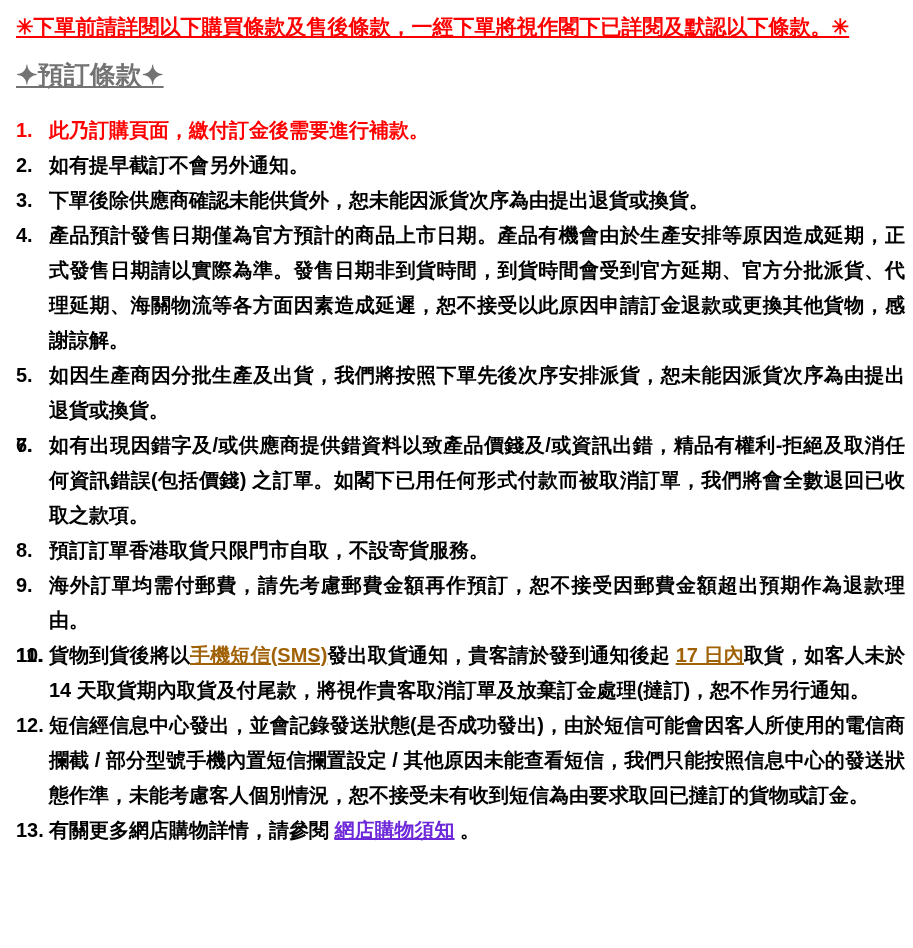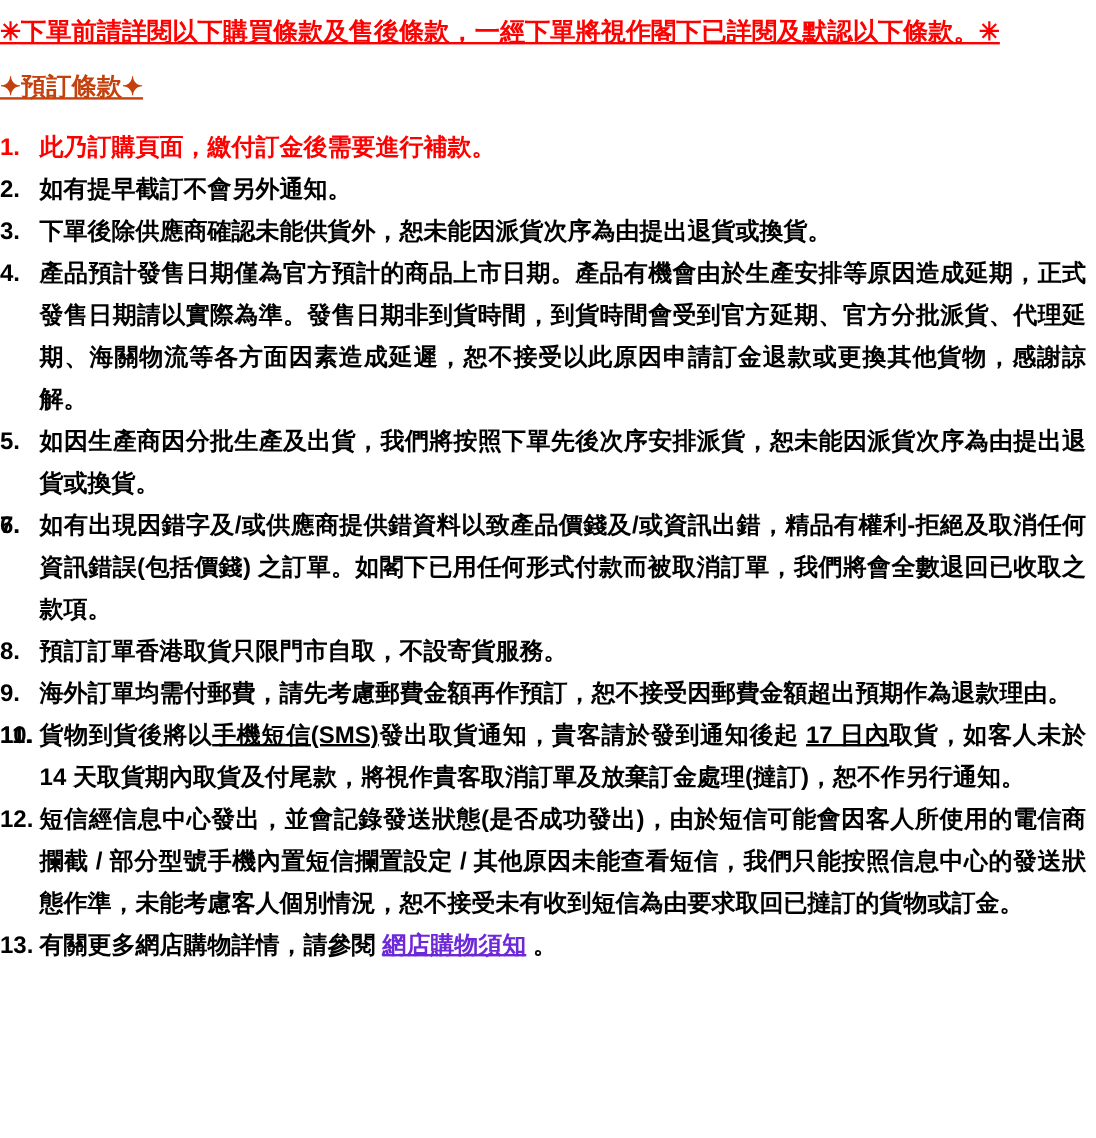--- a/index.html
+++ b/index.html
@@ -3,36 +3,36 @@
 <meta charset="utf-8">
 <style>
   html, body {
     margin: 0;
     padding: 0;
     background: #ffffff;
   }
   .doc {
     width: 913px;
     box-sizing: border-box;
-    padding: 12px 8px 8px 0;
+    padding: 12px 8px 8px 16px;
     font-family: "Liberation Sans", sans-serif;
     font-weight: bold;
     color: #000000;
   }
   .notice {
     color: #ff0000;
     text-decoration: underline;
     font-size: 21px;
     line-height: 30px;
     margin: 0 0 16px 0;
   }
   .section-title {
-    font-size: 21px;
+    font-size: 26px;
     font-weight: bold;
-    color: #c2410c;
+    color: #737373;
     text-decoration: underline;
     margin: 0 0 20px 0;
   }
   .terms-list {
     margin: 0;
     padding: 0;
   }
   .term-item {
     position: relative;
     padding-left: 33px;
@@ -41,21 +41,21 @@
     text-align: justify;
     max-width: 897px;
   }
   .num {
     position: absolute;
     left: 0;
     top: 0;
   }
   .seg-normal { color: #000000; }
   .seg-red { color: #ff0000; }
-  .seg-red-underline { color: #000000; text-decoration: underline; }
+  .seg-red-underline { color: #a16207; text-decoration: underline; }
   .seg-link { color: #6d28d9; text-decoration: underline; cursor: pointer; }
 </style>
 </head>
 <body>
 
 <div class="doc">
   <div class="notice">✳下單前請詳閱以下購買條款及售後條款，一經下單將視作閣下已詳閱及默認以下條款。✳</div>
 
   <div class="section-title">✦預訂條款✦</div>
 

